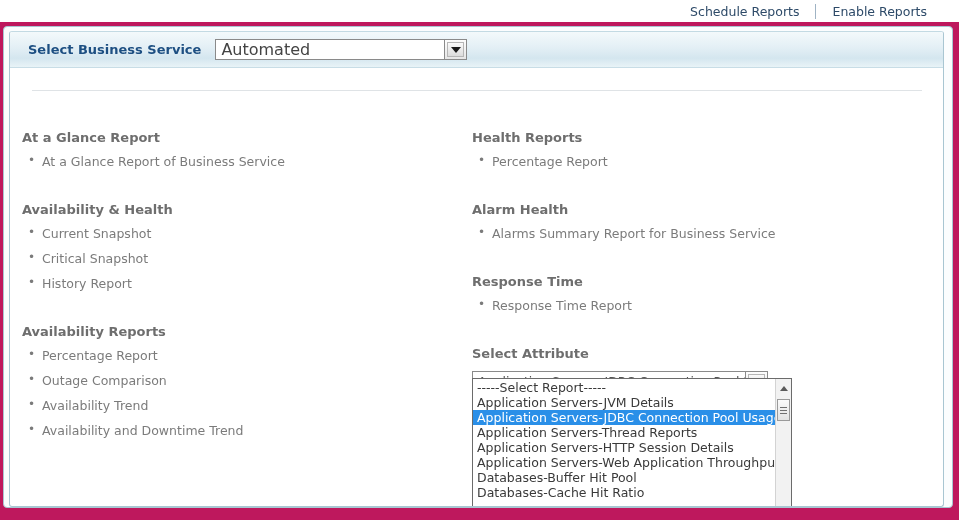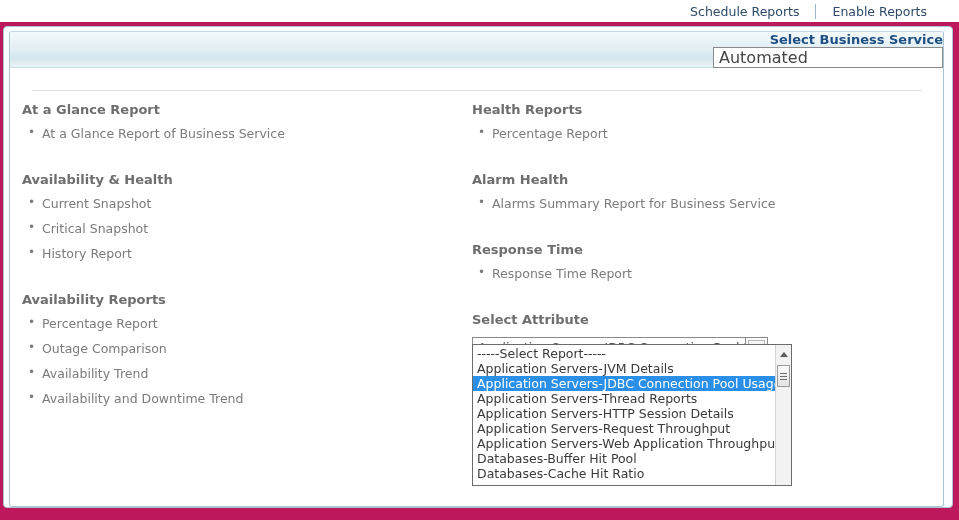--- a/index.html
+++ b/index.html
@@ -71,23 +71,22 @@
 
   
   .bs-header {
     position: absolute;
     left: 0; top: 0;
     width: 933px;
     height: 36px;
     background: linear-gradient(to bottom, #f3f9fb 0%, #e3eff5 45%, #d4e6ef 75%, #e9f3f7 100%);
     border-bottom: 1px solid #c8dde6;
     display: flex;
-    align-items: flex-end;
-    box-sizing: border-box;
-    flex-direction: column;
+    align-items: center;
+    box-sizing: border-box;
   }
   .bs-label {
     margin-left: 18px;
     color: #1d4f82;
     font-weight: bold;
     font-size: 13px;
     white-space: nowrap;
   }
   .bs-combo {
     margin-left: 14px;
@@ -148,21 +147,21 @@
   }
 
   
   .col {
     position: absolute;
     top: 70px;
   }
   .col-left  { left: 12px;  width: 430px; }
   .col-right { left: 462px; width: 460px; }
 
-  .sec { margin-bottom: 18px; }
+  .sec { margin-bottom: 18px; margin-top: 28px; }
   .sec h3 {
     margin: 0 0 4px 0;
     font-size: 13px;
     font-weight: bold;
     color: #6e6e6e;
   }
   .sec ul {
     margin: 0;
     padding: 0;
     list-style: none;
@@ -379,21 +378,20 @@
             </div>
           </div>
 
           <div class="dropdown">
             <div class="dd-items">
               <div class="dd-item">-----Select Report-----</div>
               <div class="dd-item">Application Servers-JVM Details</div>
               <div class="dd-item selected">Application Servers-JDBC Connection Pool Usage</div>
               <div class="dd-item">Application Servers-Thread Reports</div>
               <div class="dd-item">Application Servers-HTTP Session Details</div>
-              <div class="dd-item">Application Servers-Request Throughput</div>
               <div class="dd-item">Application Servers-Web Application Throughput</div>
               <div class="dd-item">Databases-Buffer Hit Pool</div>
               <div class="dd-item">Databases-Cache Hit Ratio</div>
             </div>
             <div class="dd-scroll">
               <div class="dd-arrow-up">
                   <i></i>
                 </div>
               <div class="dd-thumb">
                 <span></span>

